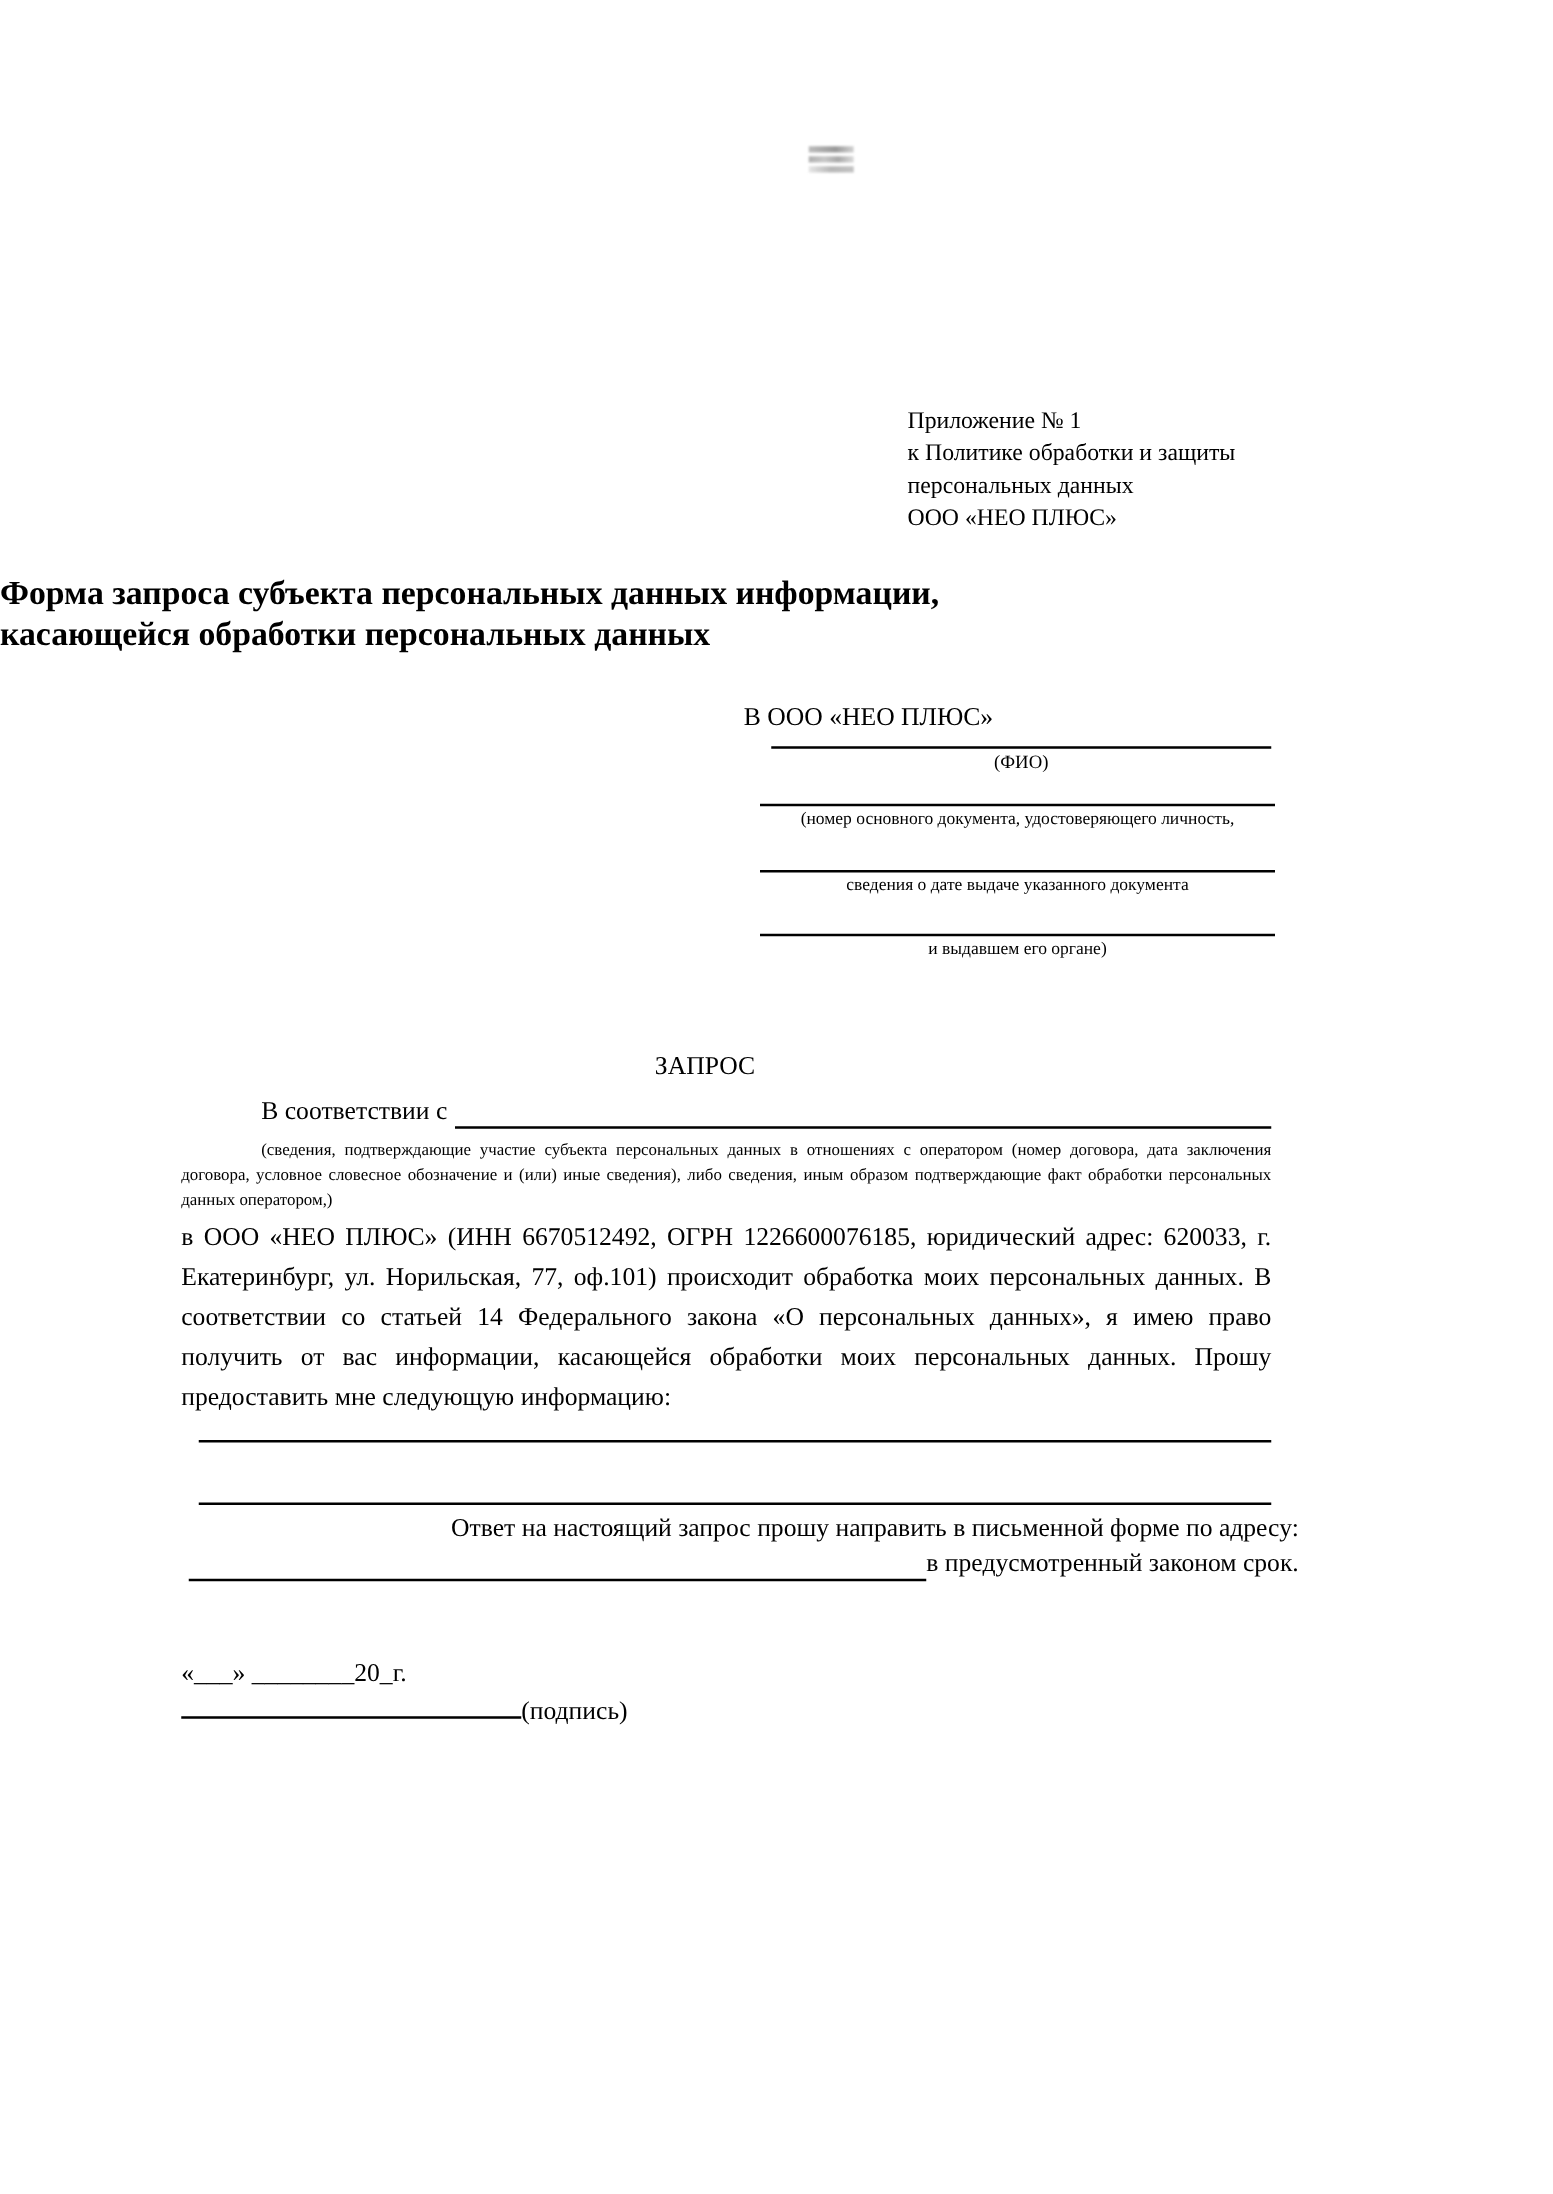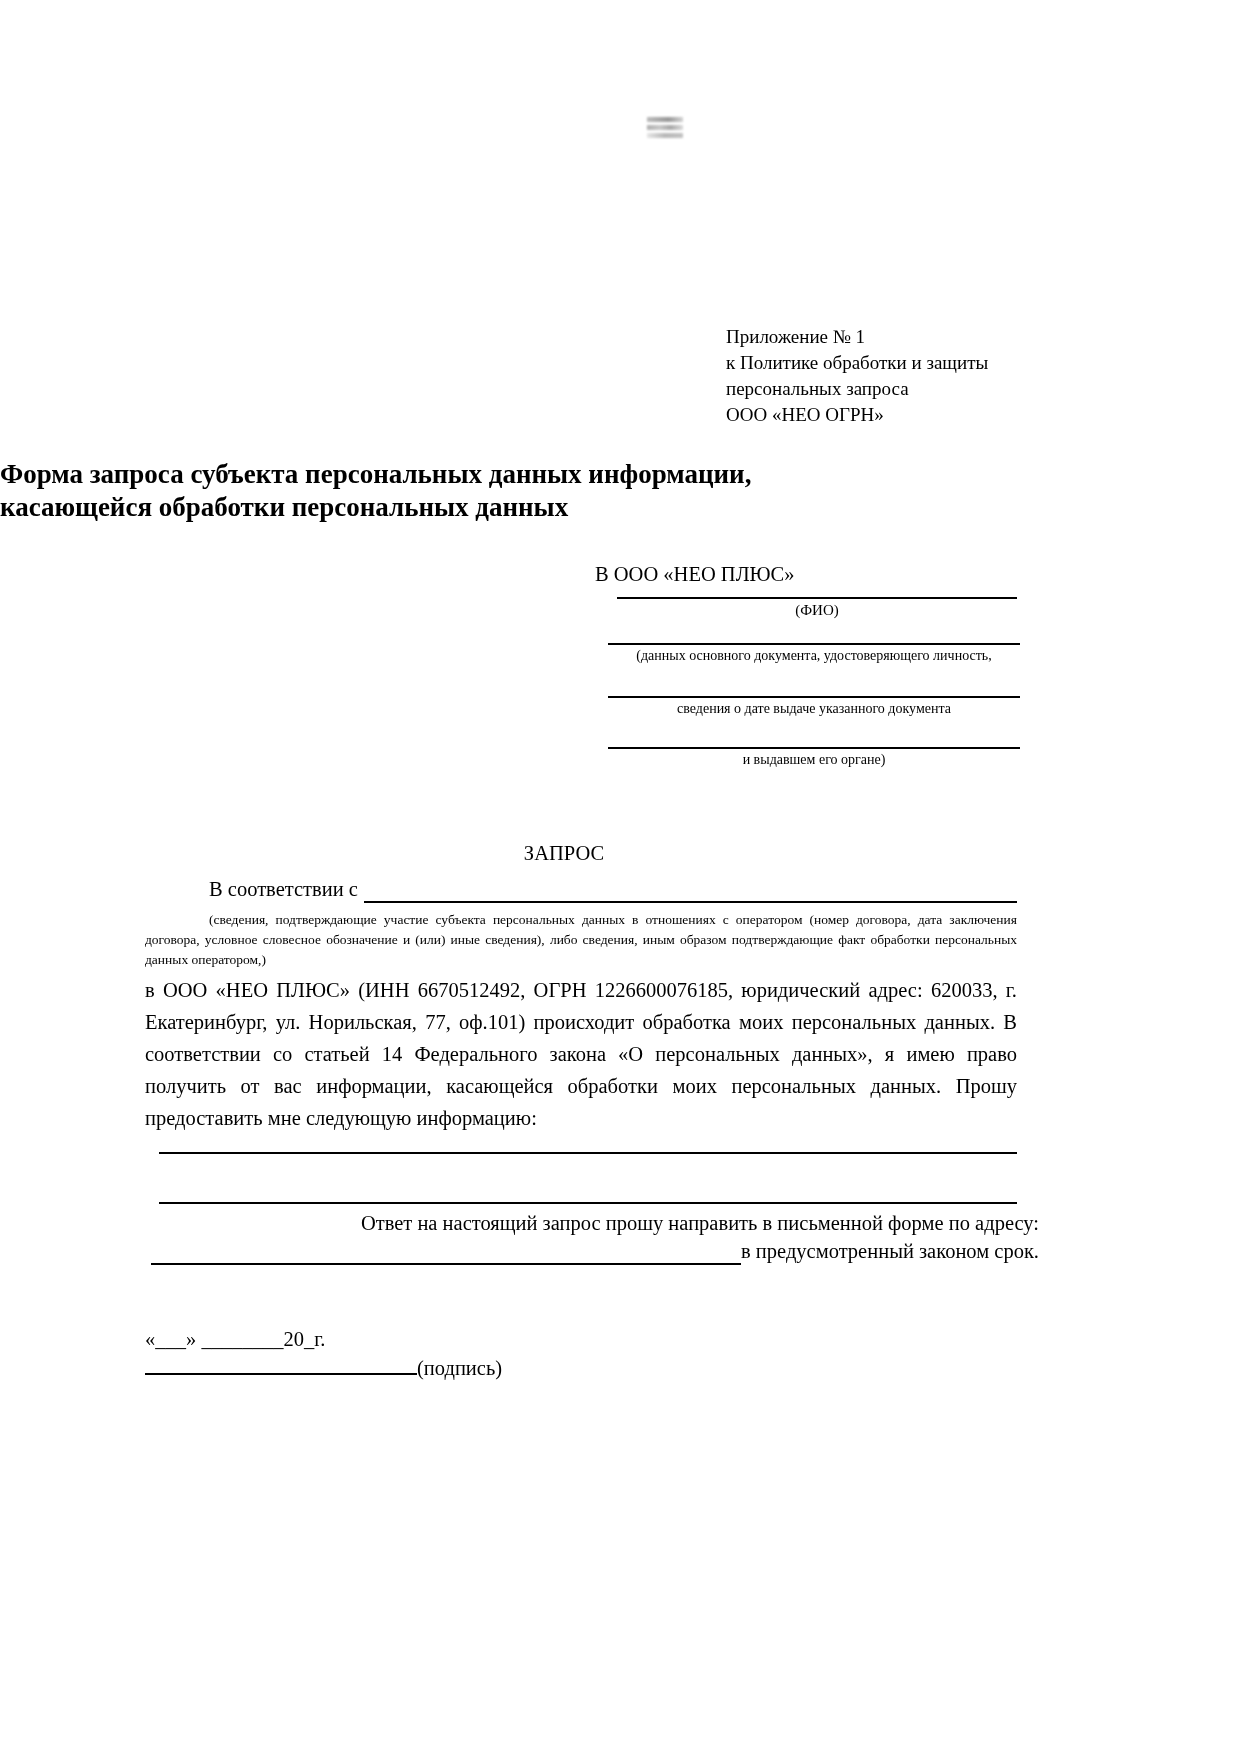--- a/index.html
+++ b/index.html
@@ -68,39 +68,39 @@
 
   <div class="top-mark">
     <div class="stripe s1"></div>
     <div class="stripe s2"></div>
     <div class="stripe s3"></div>
   </div>
 
   <div class="header-note">
     <div>Приложение № 1</div>
     <div>к Политике обработки и защиты</div>
-    <div>персональных запроса</div>
-    <div>ООО «НЕО ОГРН»</div>
+    <div>персональных данных</div>
+    <div>ООО «НЕО ПЛЮС»</div>
   </div>
 
   <div class="doc-title">
     <div>Форма запроса субъекта персональных данных информации,</div>
     <div>касающейся обработки персональных данных</div>
   </div>
 
   <div class="addressee">
     <div class="addr-to">В ООО «НЕО ПЛЮС»</div>
 
     <div class="field field-1">
       <div class="f-line"></div>
       <div class="caption">(ФИО)</div>
     </div>
     <div class="field field-2">
       <div class="f-line"></div>
-      <div class="caption">(данных основного документа, удостоверяющего личность,</div>
+      <div class="caption">(номер основного документа, удостоверяющего личность,</div>
     </div>
     <div class="field field-3">
       <div class="f-line"></div>
       <div class="caption">сведения о дате выдаче указанного документа</div>
     </div>
     <div class="field field-4">
       <div class="f-line"></div>
       <div class="caption">и выдавшем его органе)</div>
     </div>
   </div>

